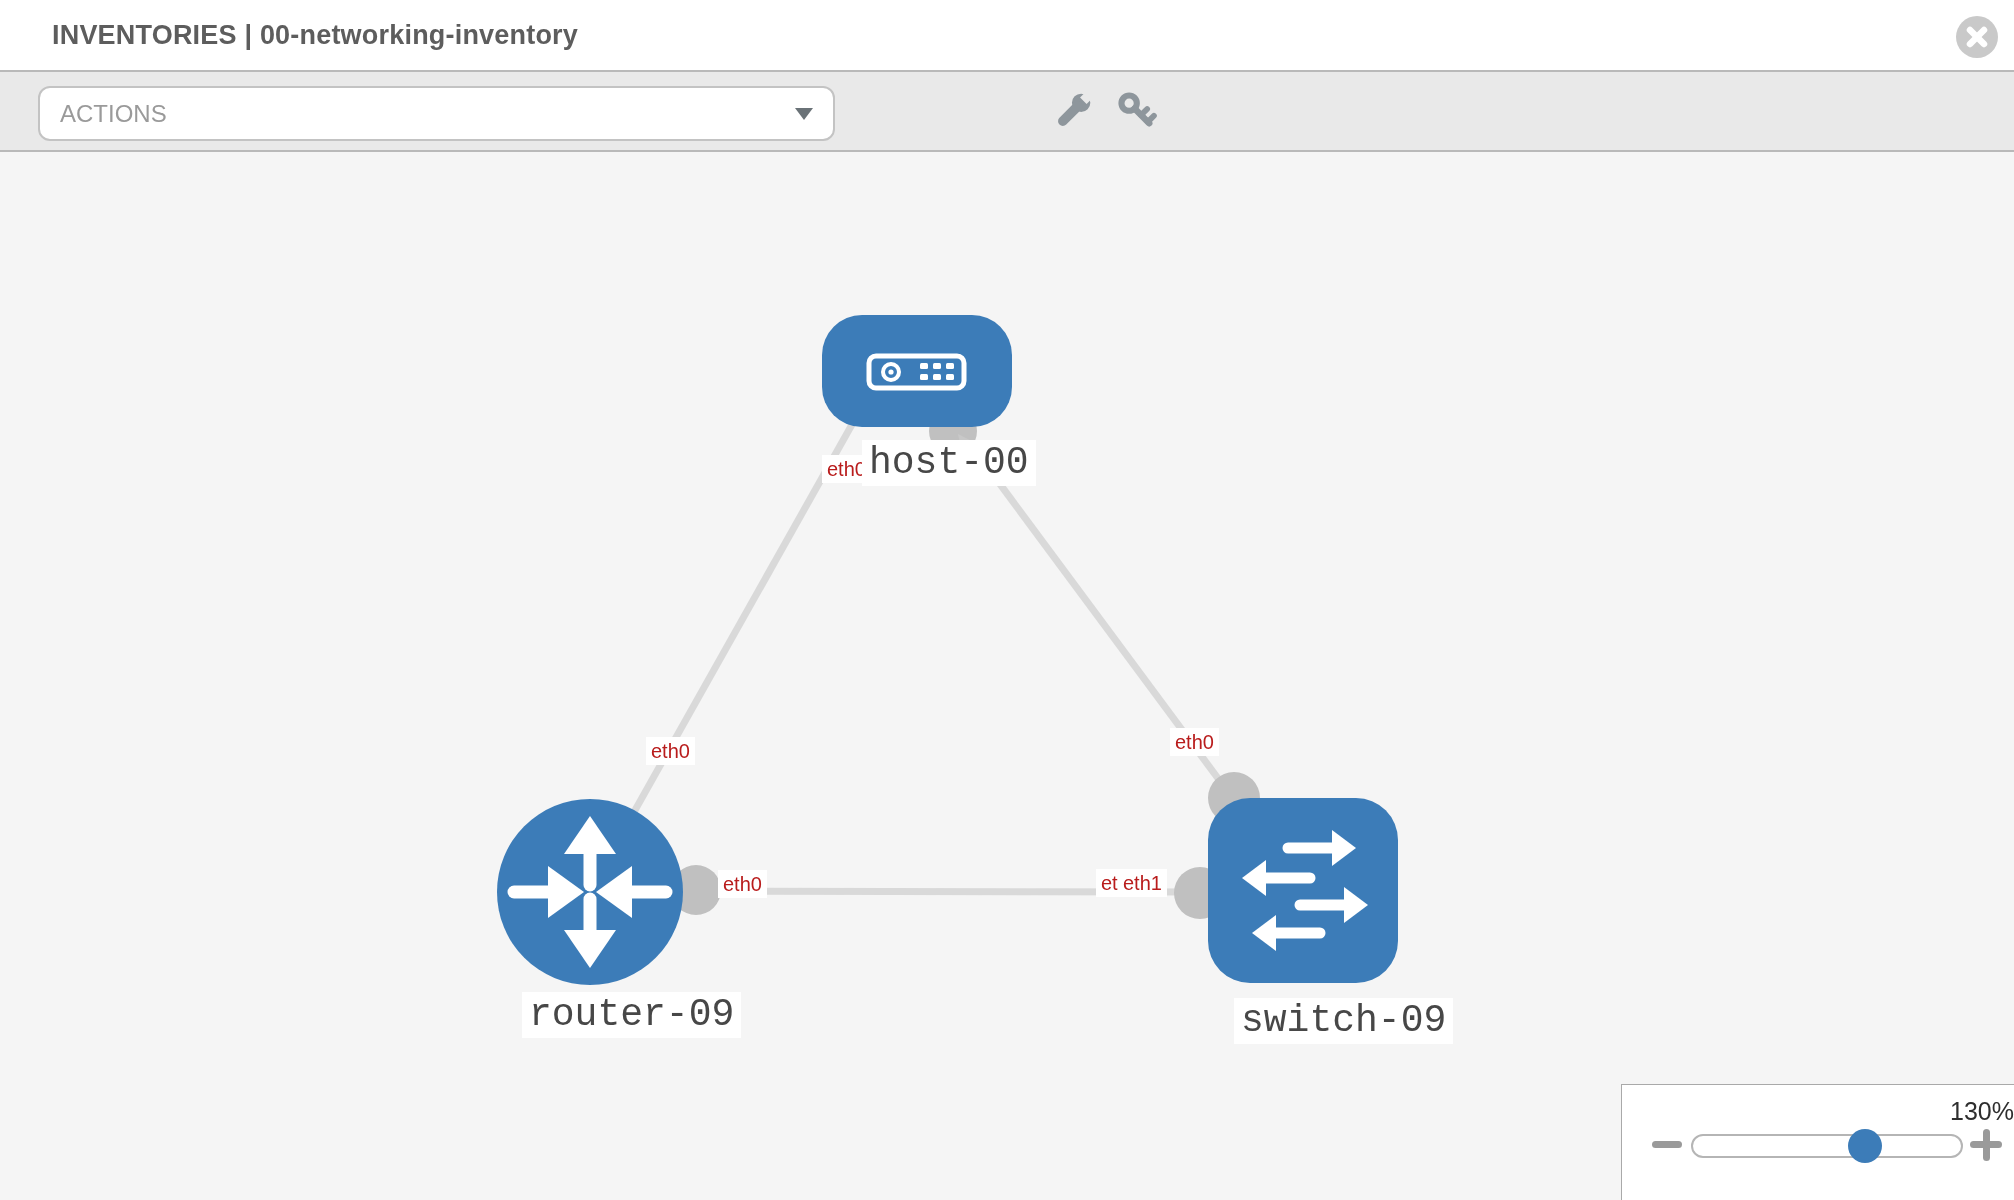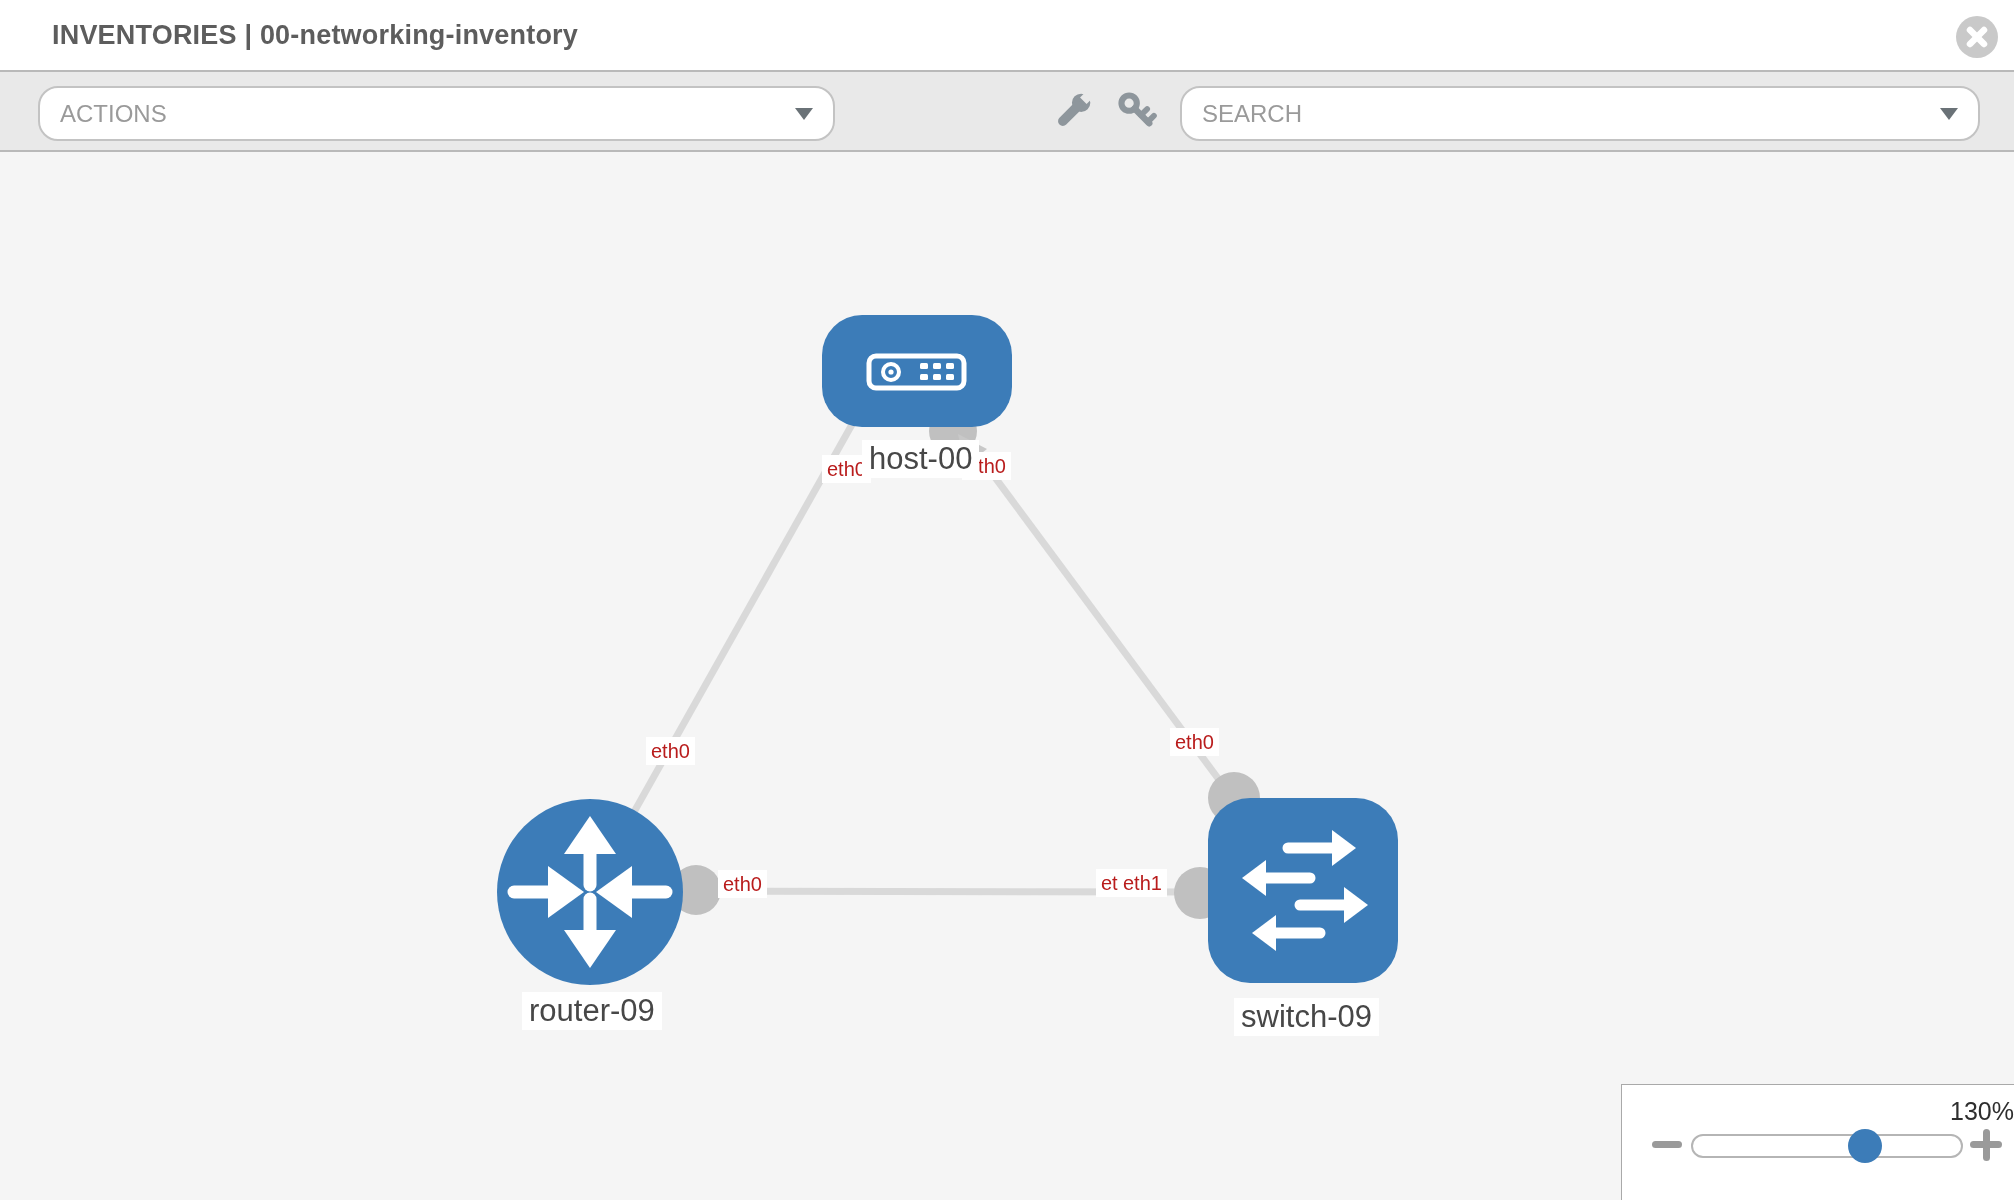--- a/index.html
+++ b/index.html
@@ -7,34 +7,34 @@
   .app{position:absolute;inset:0;}
 
   
   .header{position:absolute;left:0;top:0;width:100%;height:70px;background:#ffffff;margin-left:12px;}
   .page-title{position:absolute;left:40px;top:0;line-height:70px;margin:0;font-size:27px;font-weight:bold;color:#5d5d5d;letter-spacing:.2px;}
   .close-btn{position:absolute;right:28px;top:16px;width:42px;height:42px;border:none;background:#c9c9c9;border-radius:50%;padding:0;cursor:pointer;}
   .close-btn svg{display:block;margin:auto;}
 
   
   .toolbar{position:absolute;left:0;top:70px;width:100%;height:78px;background:#e9e9e9;border-top:2px solid #b9b9b9;border-bottom:2px solid #b9b9b9;}
-  .select-box{position:absolute;top:14px;height:55px;background:#fff;border:2px solid #c3c3c3;border-radius:20px;display:flex;align-items:center;justify-content:space-between;padding:0 20px;box-sizing:border-box;cursor:pointer;}
+  .select-box{position:absolute;top:14px;height:55px;background:#fff;border:2px solid #c3c3c3;border-radius:12px;display:flex;align-items:center;justify-content:space-between;padding:0 20px;box-sizing:border-box;cursor:pointer;}
   .select-box .ph{font-size:24px;color:#9a9a9a;}
   .caret{width:0;height:0;border-left:9px solid transparent;border-right:9px solid transparent;border-top:12px solid #6a7277;}
   .actions-box{left:38px;width:797px;}
   .search-box{left:1180px;width:800px;}
   .icon-btn{position:absolute;top:16px;width:46px;height:46px;border:none;background:transparent;padding:0;cursor:pointer;}
   .icon-btn.wrench{left:1050px;}
   .icon-btn.key{left:1114px;}
 
   
   .canvas{position:absolute;left:0;top:152px;width:2014px;height:1048px;background:#f5f5f5;}
   .canvas svg.topo{position:absolute;left:0;top:0;}
   .port-lbl{position:absolute;background:#ffffff;color:#b91c1c;font-size:20px;line-height:1.2;padding:2px 5px;white-space:nowrap;}
-  .node-lbl{position:absolute;background:#ffffff;color:#474747;font-size:31px;line-height:1.15;padding:1px 7px;white-space:nowrap;}
+  .node-lbl{position:absolute;background:#ffffff;color:#474747;font-size:38px;line-height:1.15;padding:1px 7px;white-space:nowrap;font-family:Liberation Mono, monospace;}
   .over{z-index:3;}
   .under{z-index:2;}
 
   
   .zoom-panel{position:absolute;right:0;bottom:0;width:393px;height:116px;background:#ffffff;border:1px solid #a9a9a9;border-right:none;border-bottom:none;box-sizing:border-box;}
   .zoom-level{margin-top:12px;text-align:right;font-size:25px;color:#2e2e2e;}
   .minus-icon{position:absolute;left:30px;top:56px;width:30px;height:7px;border-radius:4px;background:#9a9a9a;}
   .zoom-out,.zoom-in{position:absolute;width:44px;height:34px;top:44px;background:transparent;border:none;padding:0;cursor:pointer;}
   .zoom-out{left:22px;}
   .zoom-in{left:342px;}
@@ -78,24 +78,20 @@
       <svg width="46" height="46" viewBox="0 0 24 24">
         <g transform="rotate(-45 12 12)">
           <circle cx="12" cy="6.2" r="4" fill="none" stroke="#8e969c" stroke-width="3.2"></circle>
           <line x1="12" y1="10.2" x2="12" y2="21" stroke="#8e969c" stroke-width="3.4" stroke-linecap="round"></line>
           <line x1="12" y1="15" x2="16.5" y2="15" stroke="#8e969c" stroke-width="3" stroke-linecap="round"></line>
           <line x1="12" y1="20" x2="16.5" y2="20" stroke="#8e969c" stroke-width="3" stroke-linecap="round"></line>
         </g>
       </svg>
     </button>
 
-    <div class="select-box search-box">
-      <span class="ph">SEARCH</span>
-      <span class="caret"></span>
-    </div>
   </div>
 
   <div class="canvas">
     <svg class="topo" width="2014" height="1048" viewBox="0 0 2014 1048">
 
       <line x1="890" y1="205" x2="598" y2="724" stroke="#d9d9d9" stroke-width="7"></line>
       <line x1="948" y1="262" x2="1234" y2="648" stroke="#d9d9d9" stroke-width="7"></line>
       <line x1="648" y1="739" x2="1225" y2="740" stroke="#d9d9d9" stroke-width="7"></line>
 
       <circle cx="953" cy="279" r="24" fill="#c0c0c0"></circle>

